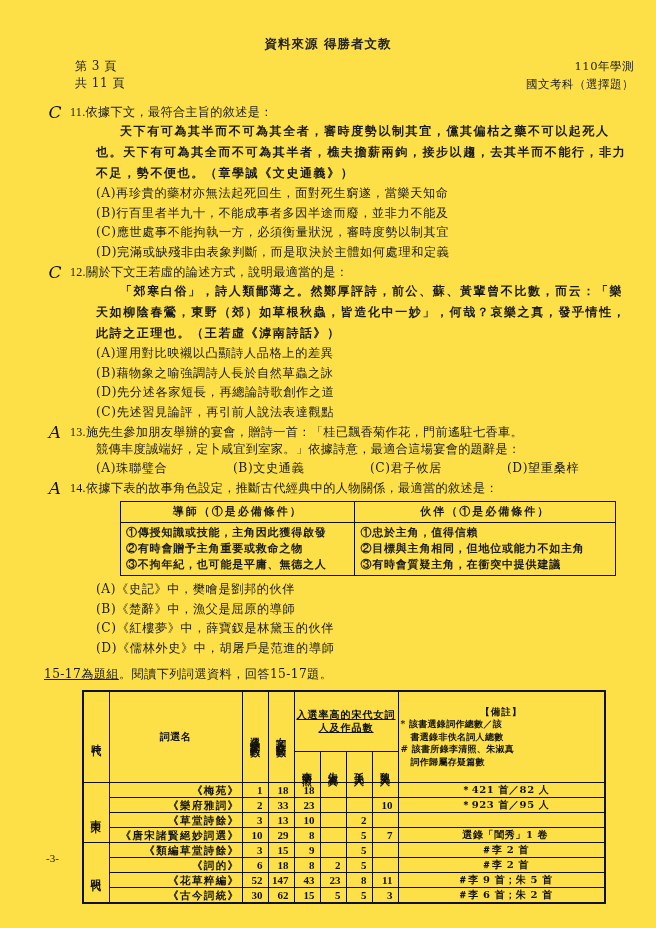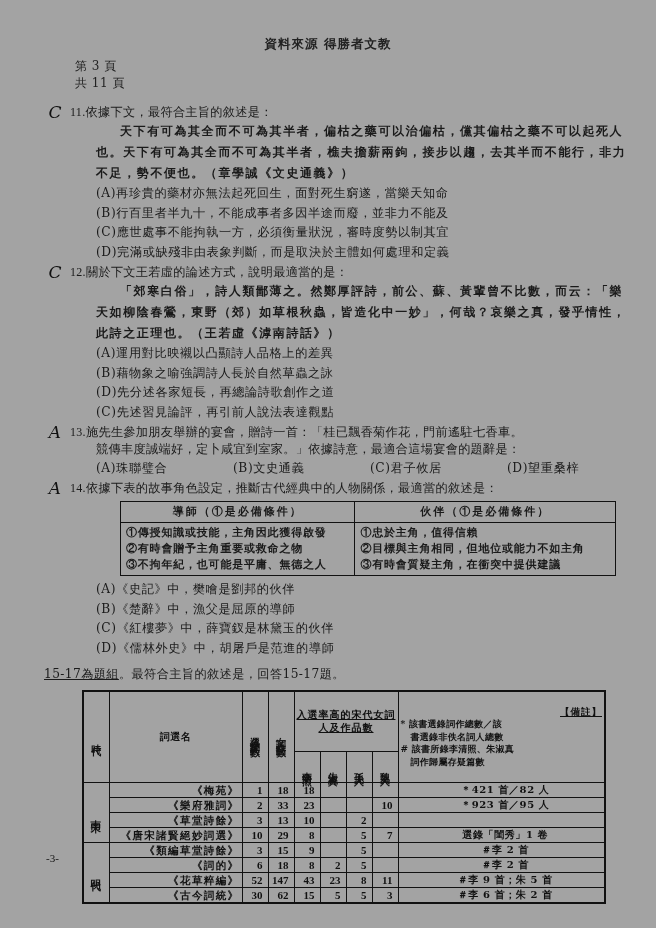--- a/index.html
+++ b/index.html
@@ -14,21 +14,21 @@
     position: relative;
     font-family: "DejaVu Serif", "Liberation Serif", serif;
     color: #1a1a1a;
     overflow: hidden;
   }
   .page {
     position: absolute;
     left: 0; top: 0;
     width: 656px;
     height: 928px;
-    background: #a3a3a3;
+    background: #fde047;
   }
 
   
   .source-line {
     position: absolute;
     top: 36px;
     left: 0; right: 0;
     text-align: center;
     font-size: 12.5px;
     letter-spacing: 1px;
@@ -221,21 +221,21 @@
     letter-spacing: 0.6px;
     white-space: nowrap;
   }
   .noteblk {
     text-align: left;
     font-size: 9px;
     line-height: 12.5px;
     letter-spacing: 0.3px;
     padding: 1px 3px;
   }
-  .noteblk .ttl { display:block; text-align: right; letter-spacing: 1px; font-size: 9.5px; text-decoration: underline;}
+  .noteblk .ttl { display:block; text-align: center; letter-spacing: 1px; font-size: 9.5px;}
   .noteblk .ln { display: block; white-space: nowrap;}
   .noteblk .ind { padding-left: 10px; }
 
   .pagenum {
     position: absolute;
     left: 46px;
     top: 852px;
     font-size: 11px;
     font-family: "Liberation Serif", serif;
     color: #111;
@@ -246,29 +246,33 @@
 
 <div class="page">
 
   <div class="source-line">資料來源 得勝者文教</div>
 
   <div class="hdr-left">
     <div>第 3 頁</div>
     <div>共 11 頁</div>
   </div>
 
+  <div class="hdr-right">
+    <div>110年學測</div>
+    <div>國文考科（選擇題）</div>
+  </div>
 
   <div class="content">
 
     <div class="qblock">
       <div class="mark">C</div>
       <div class="qnum-line">
         <span class="qnum">11.</span><span>依據下文，最符合主旨的敘述是：</span>
       </div>
-      <div class="passage">天下有可為其全而不可為其半者，偏枯之藥可以治偏枯，儻其偏枯之藥不可以起死人也。天下有可為其全而不可為其半者，樵夫擔薪兩鉤，接步以趨，去其半而不能行，非力不足，勢不便也。（章學誠《文史通義》）</div>
+      <div class="passage">天下有可為其半而不可為其全者，審時度勢以制其宜，儻其偏枯之藥不可以起死人也。天下有可為其全而不可為其半者，樵夫擔薪兩鉤，接步以趨，去其半而不能行，非力不足，勢不便也。（章學誠《文史通義》）</div>
       <div class="opts">
         <div class="opt-row">(A)再珍貴的藥材亦無法起死回生，面對死生窮遂，當樂天知命</div>
         <div class="opt-row">(B)行百里者半九十，不能成事者多因半途而廢，並非力不能及</div>
         <div class="opt-row">(C)應世處事不能拘執一方，必須衡量狀況，審時度勢以制其宜</div>
         <div class="opt-row">(D)完滿或缺殘非由表象判斷，而是取決於主體如何處理和定義</div>
       </div>
     </div>
 
     <div class="qblock">
       <div class="mark">C</div>
@@ -327,21 +331,21 @@
 
       <div class="opts">
         <div class="opt-row">(A)《史記》中，樊噲是劉邦的伙伴</div>
         <div class="opt-row">(B)《楚辭》中，漁父是屈原的導師</div>
         <div class="opt-row">(C)《紅樓夢》中，薛寶釵是林黛玉的伙伴</div>
         <div class="opt-row">(D)《儒林外史》中，胡屠戶是范進的導師</div>
       </div>
     </div>
 
     <div class="grp-head">
-      <span class="ul">15-17為題組</span><span>。最符合主旨的敘述是，回答15-17題。</span>
+      <span class="ul">15-17為題組</span><span>。閱讀下列詞選資料，回答15-17題。</span>
     </div>
 
     <div class="tblwrap">
       <table class="tbl15">
         <colgroup>
           <col style="width:26px">
           <col style="width:133px">
           <col style="width:26px">
           <col style="width:26px">
           <col style="width:26px">

